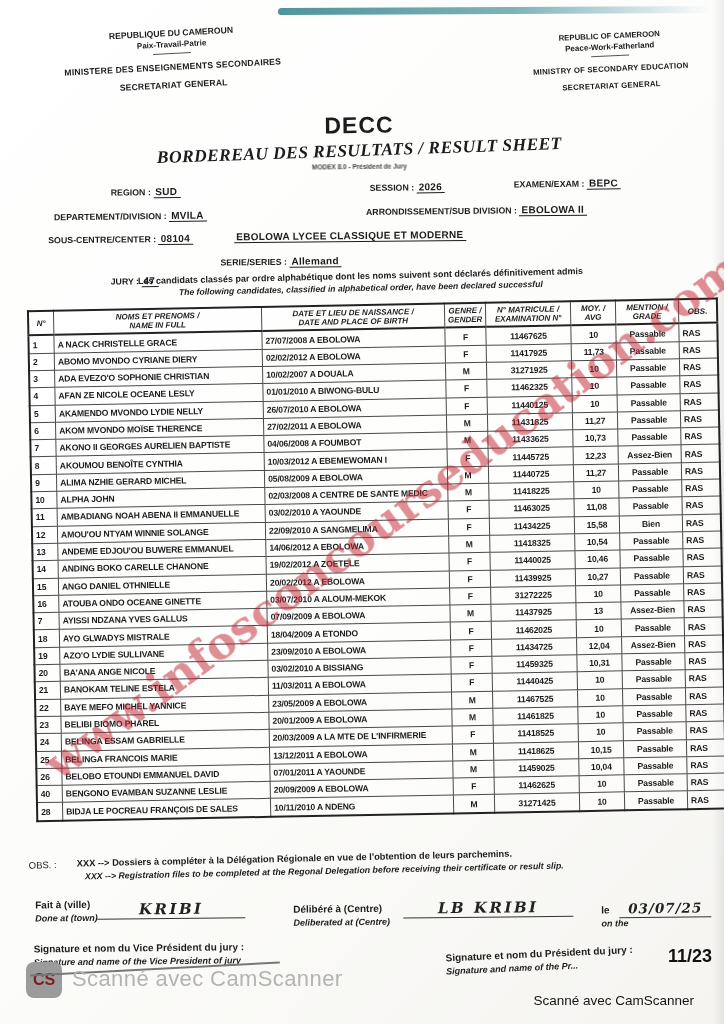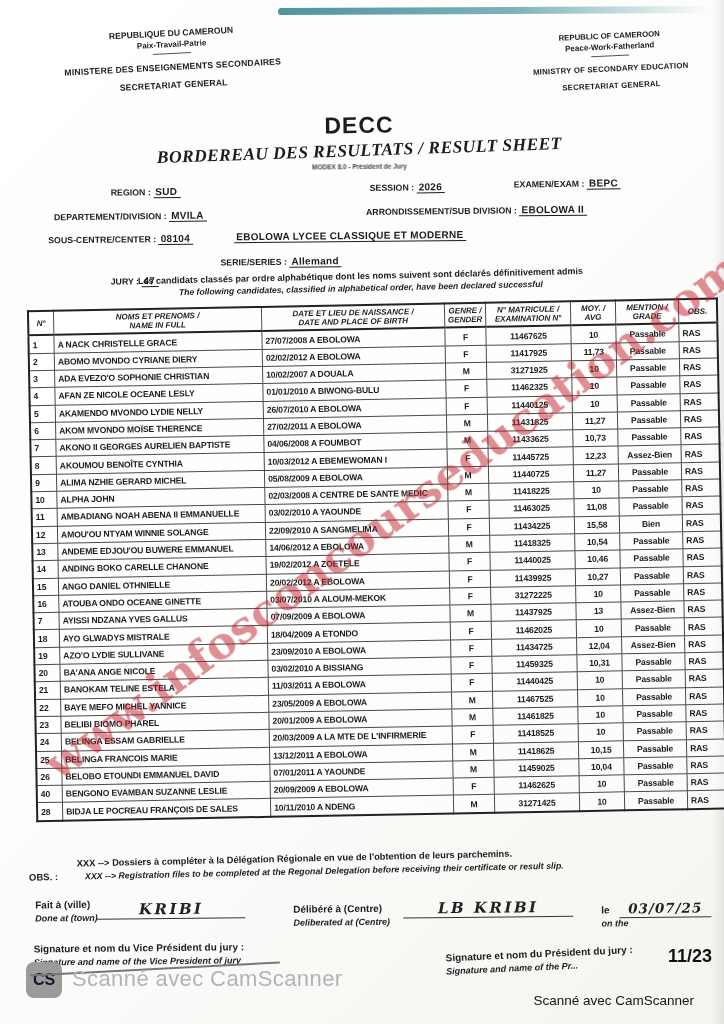--- a/index.html
+++ b/index.html
@@ -47,34 +47,34 @@
     font-size:8px;line-height:1.15;padding:2px 1px;text-align:center;}
   table.results td{font-size:8.6px;font-weight:700;height:16.3px;padding:0 3px;letter-spacing:-.15px;}
   .c0{width:22px}.c1{width:205px}.c2{width:180px}.c3{width:38px}.c4{width:82px}.c5{width:42px}.c6{width:60px}.c7{width:35px}
   td.c0{text-align:left;font-size:8px;padding:0 2px;}
   td.c3,td.c4,td.c5{text-align:center;font-size:9px;}
   td.c6{text-align:center;font-size:8px;}
   td.c7{text-align:left;font-size:8.4px;}
 
   
   .obs-note{position:absolute;left:24px;top:852px;width:676px;transform:rotate(-0.7deg);}
-  .obs-note .lab{position:absolute;left:0;top:12px;font-size:9.5px;font-weight:700;}
+  .obs-note .lab{position:absolute;left:0;top:0;font-size:9.5px;font-weight:400;}
   .obs-note .fr{margin-left:48px;font-size:9.3px;font-weight:800;}
   .obs-note .en{margin-left:56px;font-size:8.8px;font-weight:700;font-style:italic;margin-top:3px;}
 
   
   .sig{position:absolute;font-size:10px;font-weight:800;white-space:nowrap;}
   .sig .en-l{display:block;font-style:italic;font-size:9px;margin-top:3px;}
   .hand{font-family:"DejaVu Serif",serif;font-style:italic;font-weight:700;font-size:15px;
     letter-spacing:2.5px;transform:rotate(-2deg);color:#222;}
   .hline{display:inline-block;border-bottom:1.4px solid #333;text-align:center;}
 
   
   .cs-badge{position:absolute;left:26px;top:962px;width:36px;height:36px;border-radius:8px;
-    background:#9b9b9b;color:#0f172a;font-weight:800;font-size:16px;display:flex;
+    background:#9b9b9b;color:#7f1d1d;font-weight:800;font-size:16px;display:flex;
     align-items:center;justify-content:center;}
   .cs-text-left{position:absolute;left:72px;top:966px;font-size:22px;color:#b3b3b3;font-weight:400;
     letter-spacing:.4px;}
   .strike{position:absolute;left:30px;top:968px;width:250px;border-top:2px solid #777;transform:rotate(-3deg);}
   .cs-text-right{position:absolute;right:30px;top:993px;font-size:13.5px;color:#141414;}
   .page-num{position:absolute;right:12px;top:946px;font-size:18px;color:#111;font-weight:700;}
 
   
   .watermark{position:absolute;left:392px;top:516px;transform:translate(-50%,-50%) rotate(-36.5deg);
     font-family:"DejaVu Serif",serif;font-weight:800;font-size:45px;white-space:nowrap;

